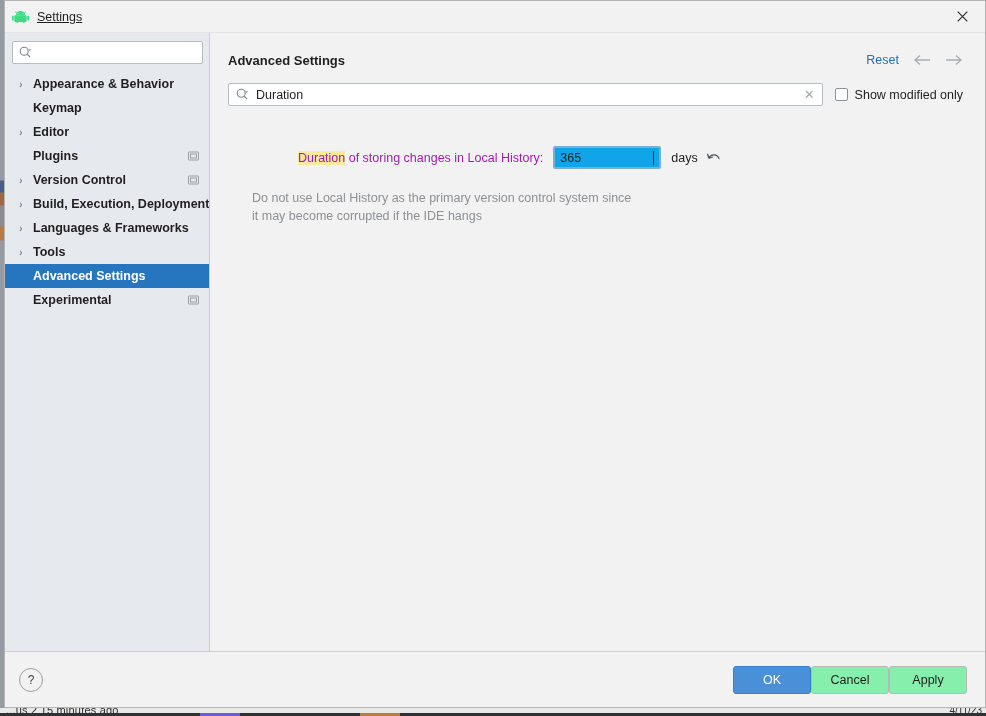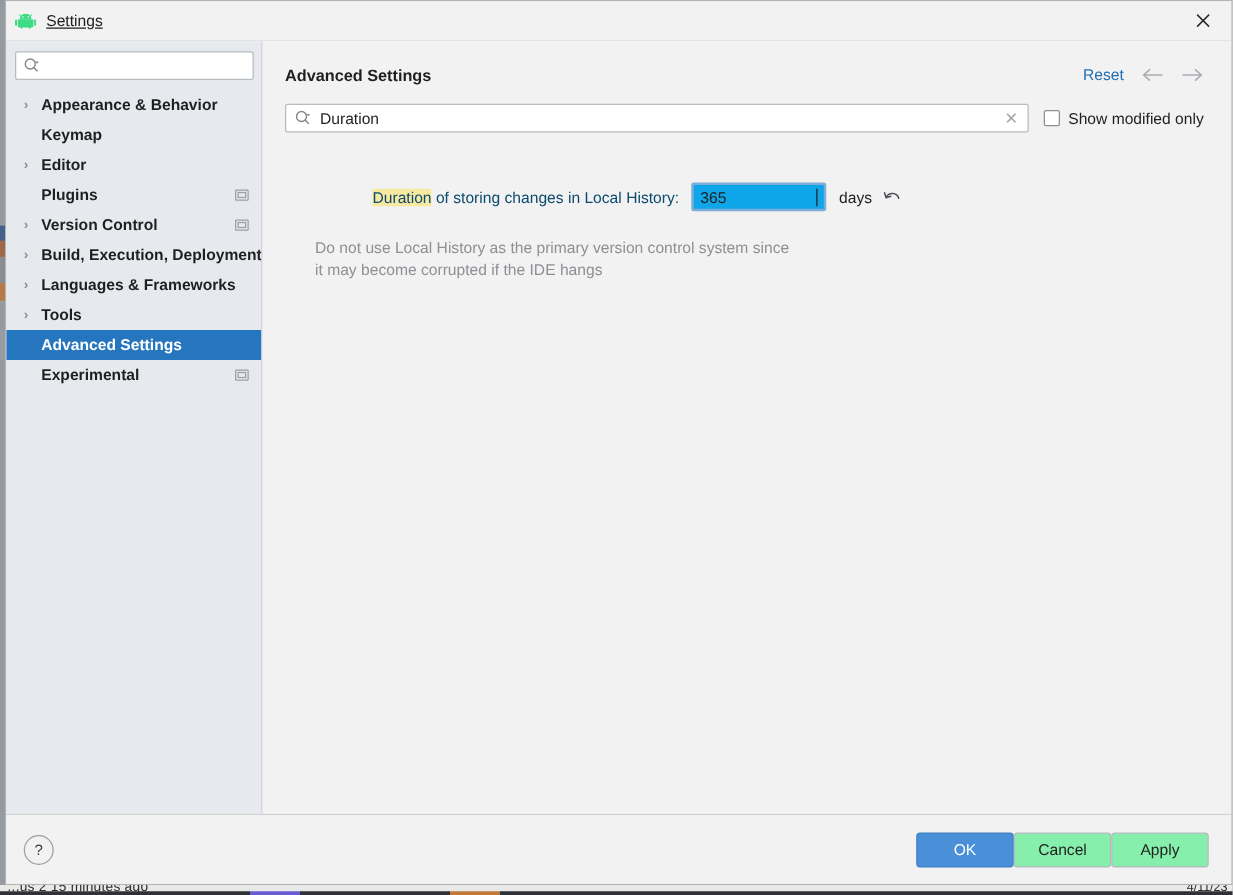--- a/index.html
+++ b/index.html
@@ -311,21 +311,21 @@
   }
 
   .setting-row {
     display: flex;
     align-items: center;
     gap: 0;
     margin: 22px 0 0 24px;
   }
   .setting-label {
     font-size: 12.5px;
-    color: #0c4a6e;
+    color: #a21caf;
     margin-right: 10px;
     padding-left: 46px;
   }
   .hl { background: #f7e9a0; }
   .value-field {
     width: 108px;
     height: 23px;
     background: #0ea5e9;
     border: 2px solid #7cadd8;
     border-radius: 2px;

